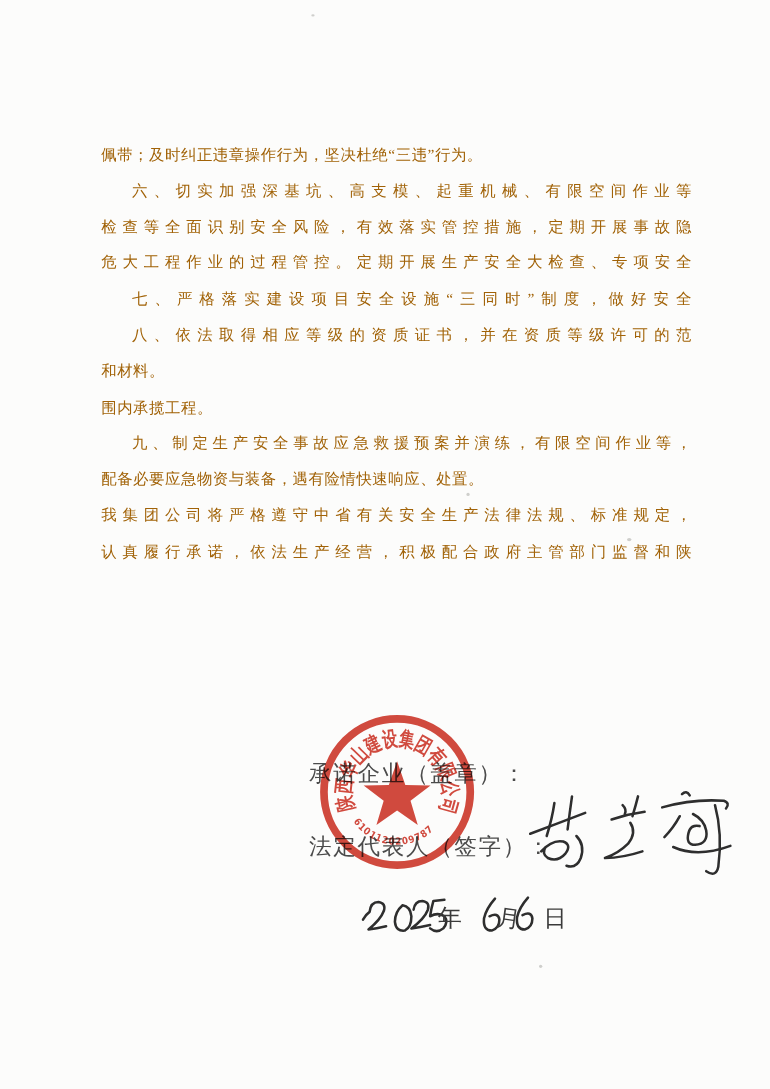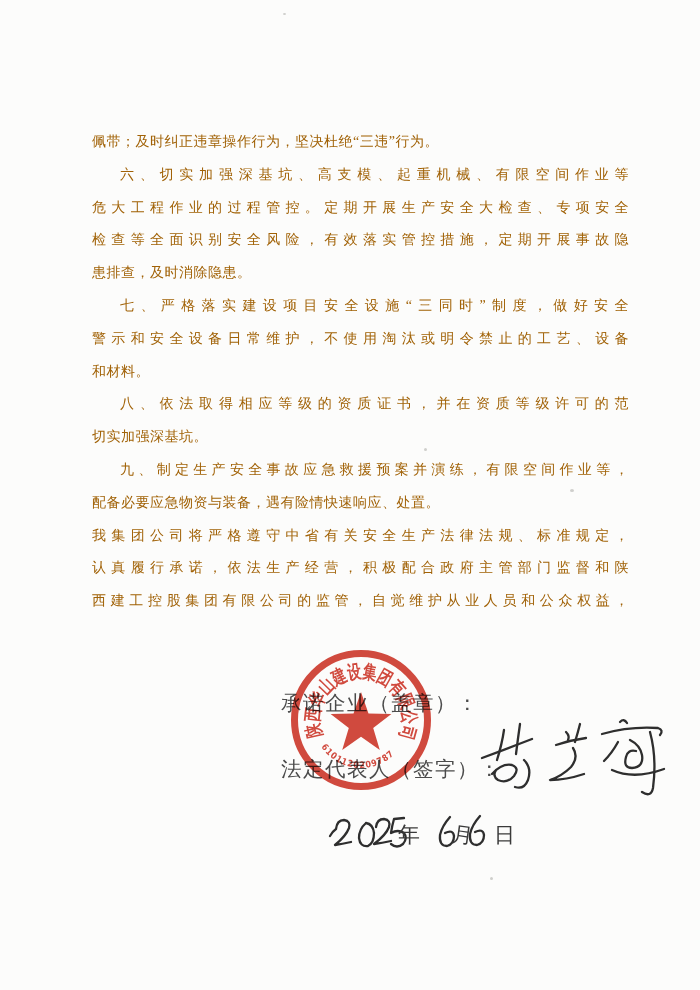--- a/index.html
+++ b/index.html
@@ -89,33 +89,30 @@
   .s4{left:490px;top:877px;width:3px;height:3px;}
 </style>
 </head>
 <body>
 
 <div class="page">
 
   <div class="body-text">
     <div class="line">佩带；及时纠正违章操作行为，坚决杜绝“三违”行为。</div>
     <div class="line j i">六、切实加强深基坑、高支模、起重机械、有限空间作业等</div>
+    <div class="line j">检查等全面识别安全风险，有效落实管控措施，定期开展事故隐</div>
     <div class="line j">危大工程作业的过程管控。定期开展生产安全大检查、专项安全</div>
-    <div class="line j">检查等全面识别安全风险，有效落实管控措施，定期开展事故隐</div>
-    <div class="line">患排查，及时消除隐患。</div>
     <div class="line j i">七、严格落实建设项目安全设施“三同时”制度，做好安全</div>
-    <div class="line j">警示和安全设备日常维护，不使用淘汰或明令禁止的工艺、设备</div>
+    <div class="line j i">八、依法取得相应等级的资质证书，并在资质等级许可的范</div>
     <div class="line">和材料。</div>
-    <div class="line j i">八、依法取得相应等级的资质证书，并在资质等级许可的范</div>
-    <div class="line">切实加强深基坑。</div>
+    <div class="line">围内承揽工程。</div>
     <div class="line j i">九、制定生产安全事故应急救援预案并演练，有限空间作业等，</div>
     <div class="line">配备必要应急物资与装备，遇有险情快速响应、处置。</div>
     <div class="line j">我集团公司将严格遵守中省有关安全生产法律法规、标准规定，</div>
     <div class="line j">认真履行承诺，依法生产经营，积极配合政府主管部门监督和陕</div>
-    <div class="line j">西建工控股集团有限公司的监管，自觉维护从业人员和公众权益，</div>
   </div>
 
   <div class="sign-label label-company">承诺企业（盖章）：</div>
   <div class="sign-label label-rep">法定代表人（签字）：</div>
 
   <svg class="seal" viewBox="0 0 142 142">
     <circle class="ring" cx="71" cy="70" r="66.5"></circle>
     <path id="sealArc" d="M 32.1 85.7 A 42 42 0 1 1 109.9 85.7" fill="none"></path>
     <text class="ringText">
       <textPath href="#sealArc" textLength="166" lengthAdjust="spacingAndGlyphs">陕西华山建设集团有限公司</textPath>

